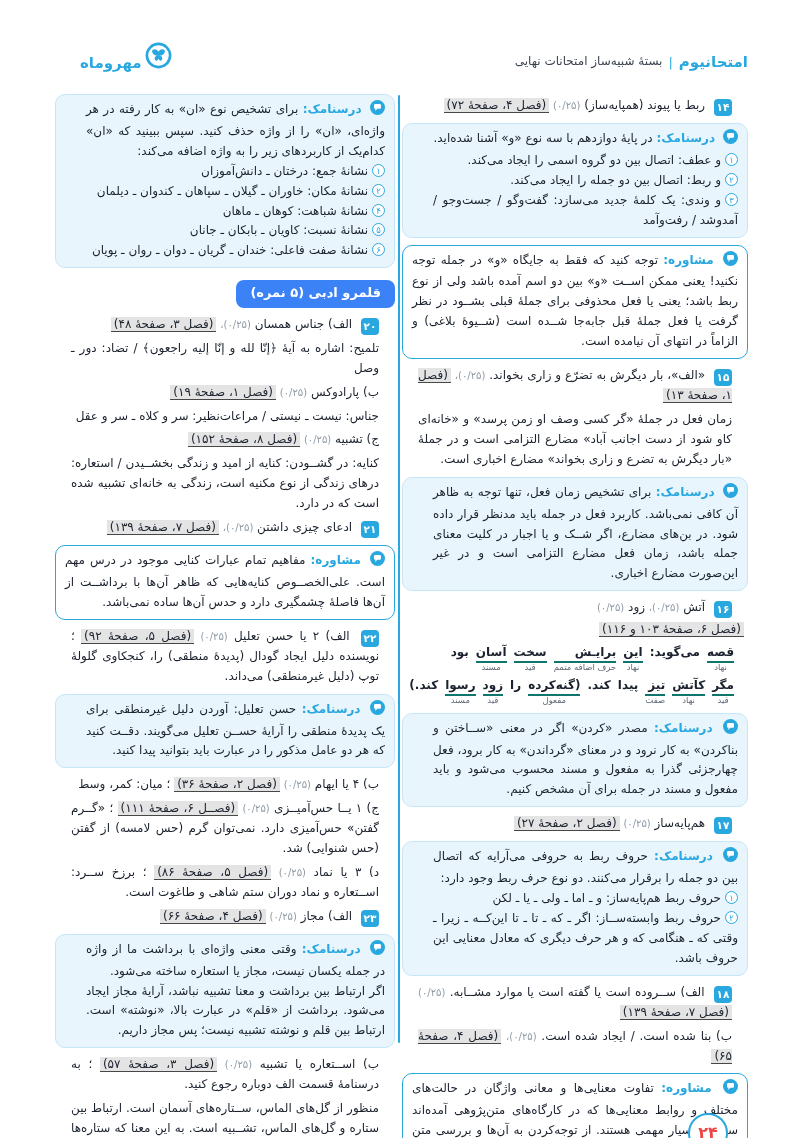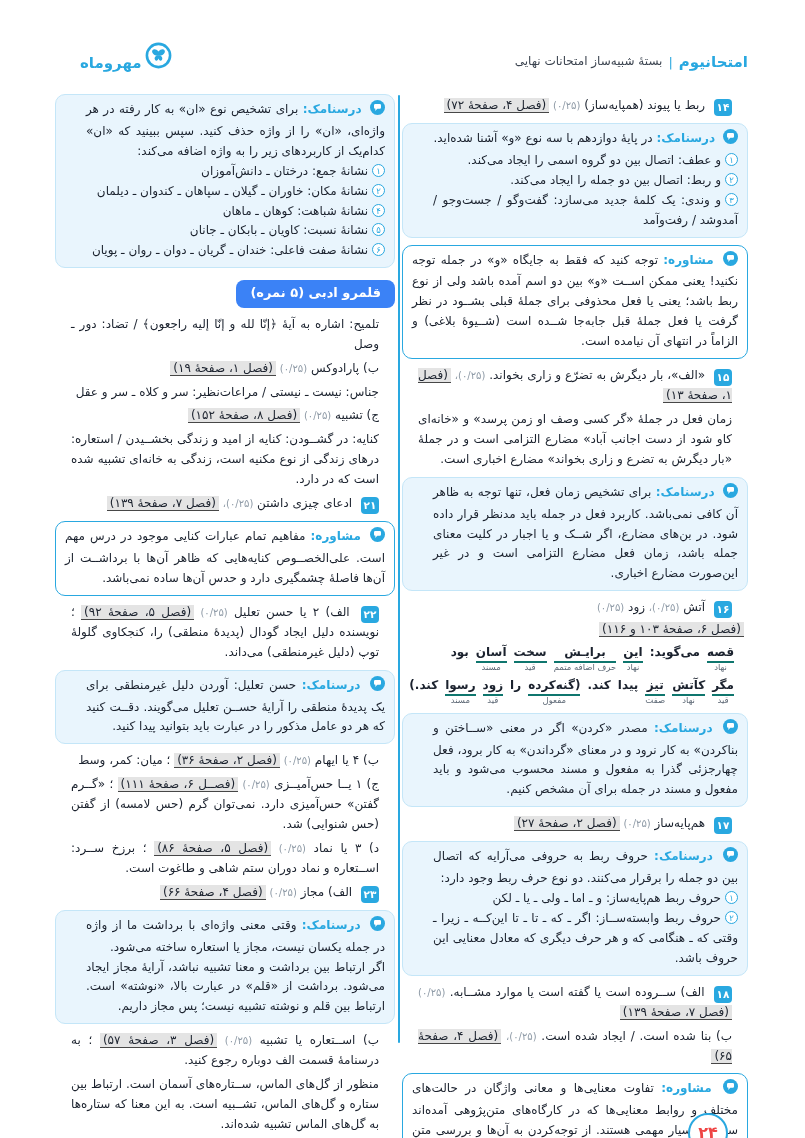--- a/index.html
+++ b/index.html
@@ -44,21 +44,21 @@
     background:#fff;
   }
   
   .section-badge {
     display:inline-block; background:#3b82f6; color:#fff; font-weight:bold; font-size:13px;
     padding:2px 14px 4px; border-radius:8px; margin:5px 0 3px;
   }
   
   .verse { margin:3px 14px 1px 0; text-align:right; }
   .tok { display:inline-block; text-align:center; margin-left:7px; vertical-align:top; }
-  .tok .w { display:block; font-weight:bold; font-size:12px; line-height:1.5; }
+  .tok .w { display:block; font-weight:bold; font-size:12px; line-height:1.5;text-align:right; }
   .tok.u .w { border-bottom:2px solid #0f766e; padding-bottom:0; }
   .tok .l { display:block; font-size:8.5px; color:#5d6875; line-height:1.15; white-space:nowrap; }
   
   .pageno {
     position:absolute; left:688px; top:1113px; width:40px; height:40px;
     border:2.5px solid #29a8e0; border-radius:50%; background:#fff;
     color:#ef4444; font-weight:bold; font-size:16px; line-height:36px; text-align:center;
   }
 </style>
 </head>
@@ -222,20 +222,26 @@
       <div class="pt"><span class="cnum">۲</span><span>نشانهٔ مکان: خاوران ـ گیلان ـ سپاهان ـ کندوان ـ دیلمان</span></div>
       <div class="pt"><span class="cnum">۴</span><span>نشانهٔ شباهت: کوهان ـ ماهان</span></div>
       <div class="pt"><span class="cnum">۵</span><span>نشانهٔ نسبت: کاویان ـ بابکان ـ جانان</span></div>
       <div class="pt"><span class="cnum">۶</span><span>نشانهٔ صفت فاعلی: خندان ـ گریان ـ دوان ـ روان ـ پویان</span></div>
     </div>
 
     <div>
       <span class="section-badge">قلمرو ادبی (۵ نمره)</span>
     </div>
 
+    <div class="ans">
+      <span class="badge">۲۰</span>
+      <span>الف) جناس همسان</span>
+      <span class="score">(۰/۲۵)،</span>
+      <span class="ref">(فصل ۳، صفحهٔ ۴۸)</span>
+    </div>
     <div class="ans">تلمیح: اشاره به آیهٔ ﴿إنّا لله و إنّا إلیه راجعون﴾ / تضاد: دور ـ وصل</div>
     <div class="ans">
       <span>ب) پارادوکس</span>
       <span class="score">(۰/۲۵)</span>
       <span class="ref">(فصل ۱، صفحهٔ ۱۹)</span>
     </div>
     <div class="ans">جناس: نیست ـ نیستی / مراعات‌نظیر: سر و کلاه ـ سر و عقل</div>
     <div class="ans">
       <span>ج) تشبیه</span>
       <span class="score">(۰/۲۵)</span>

